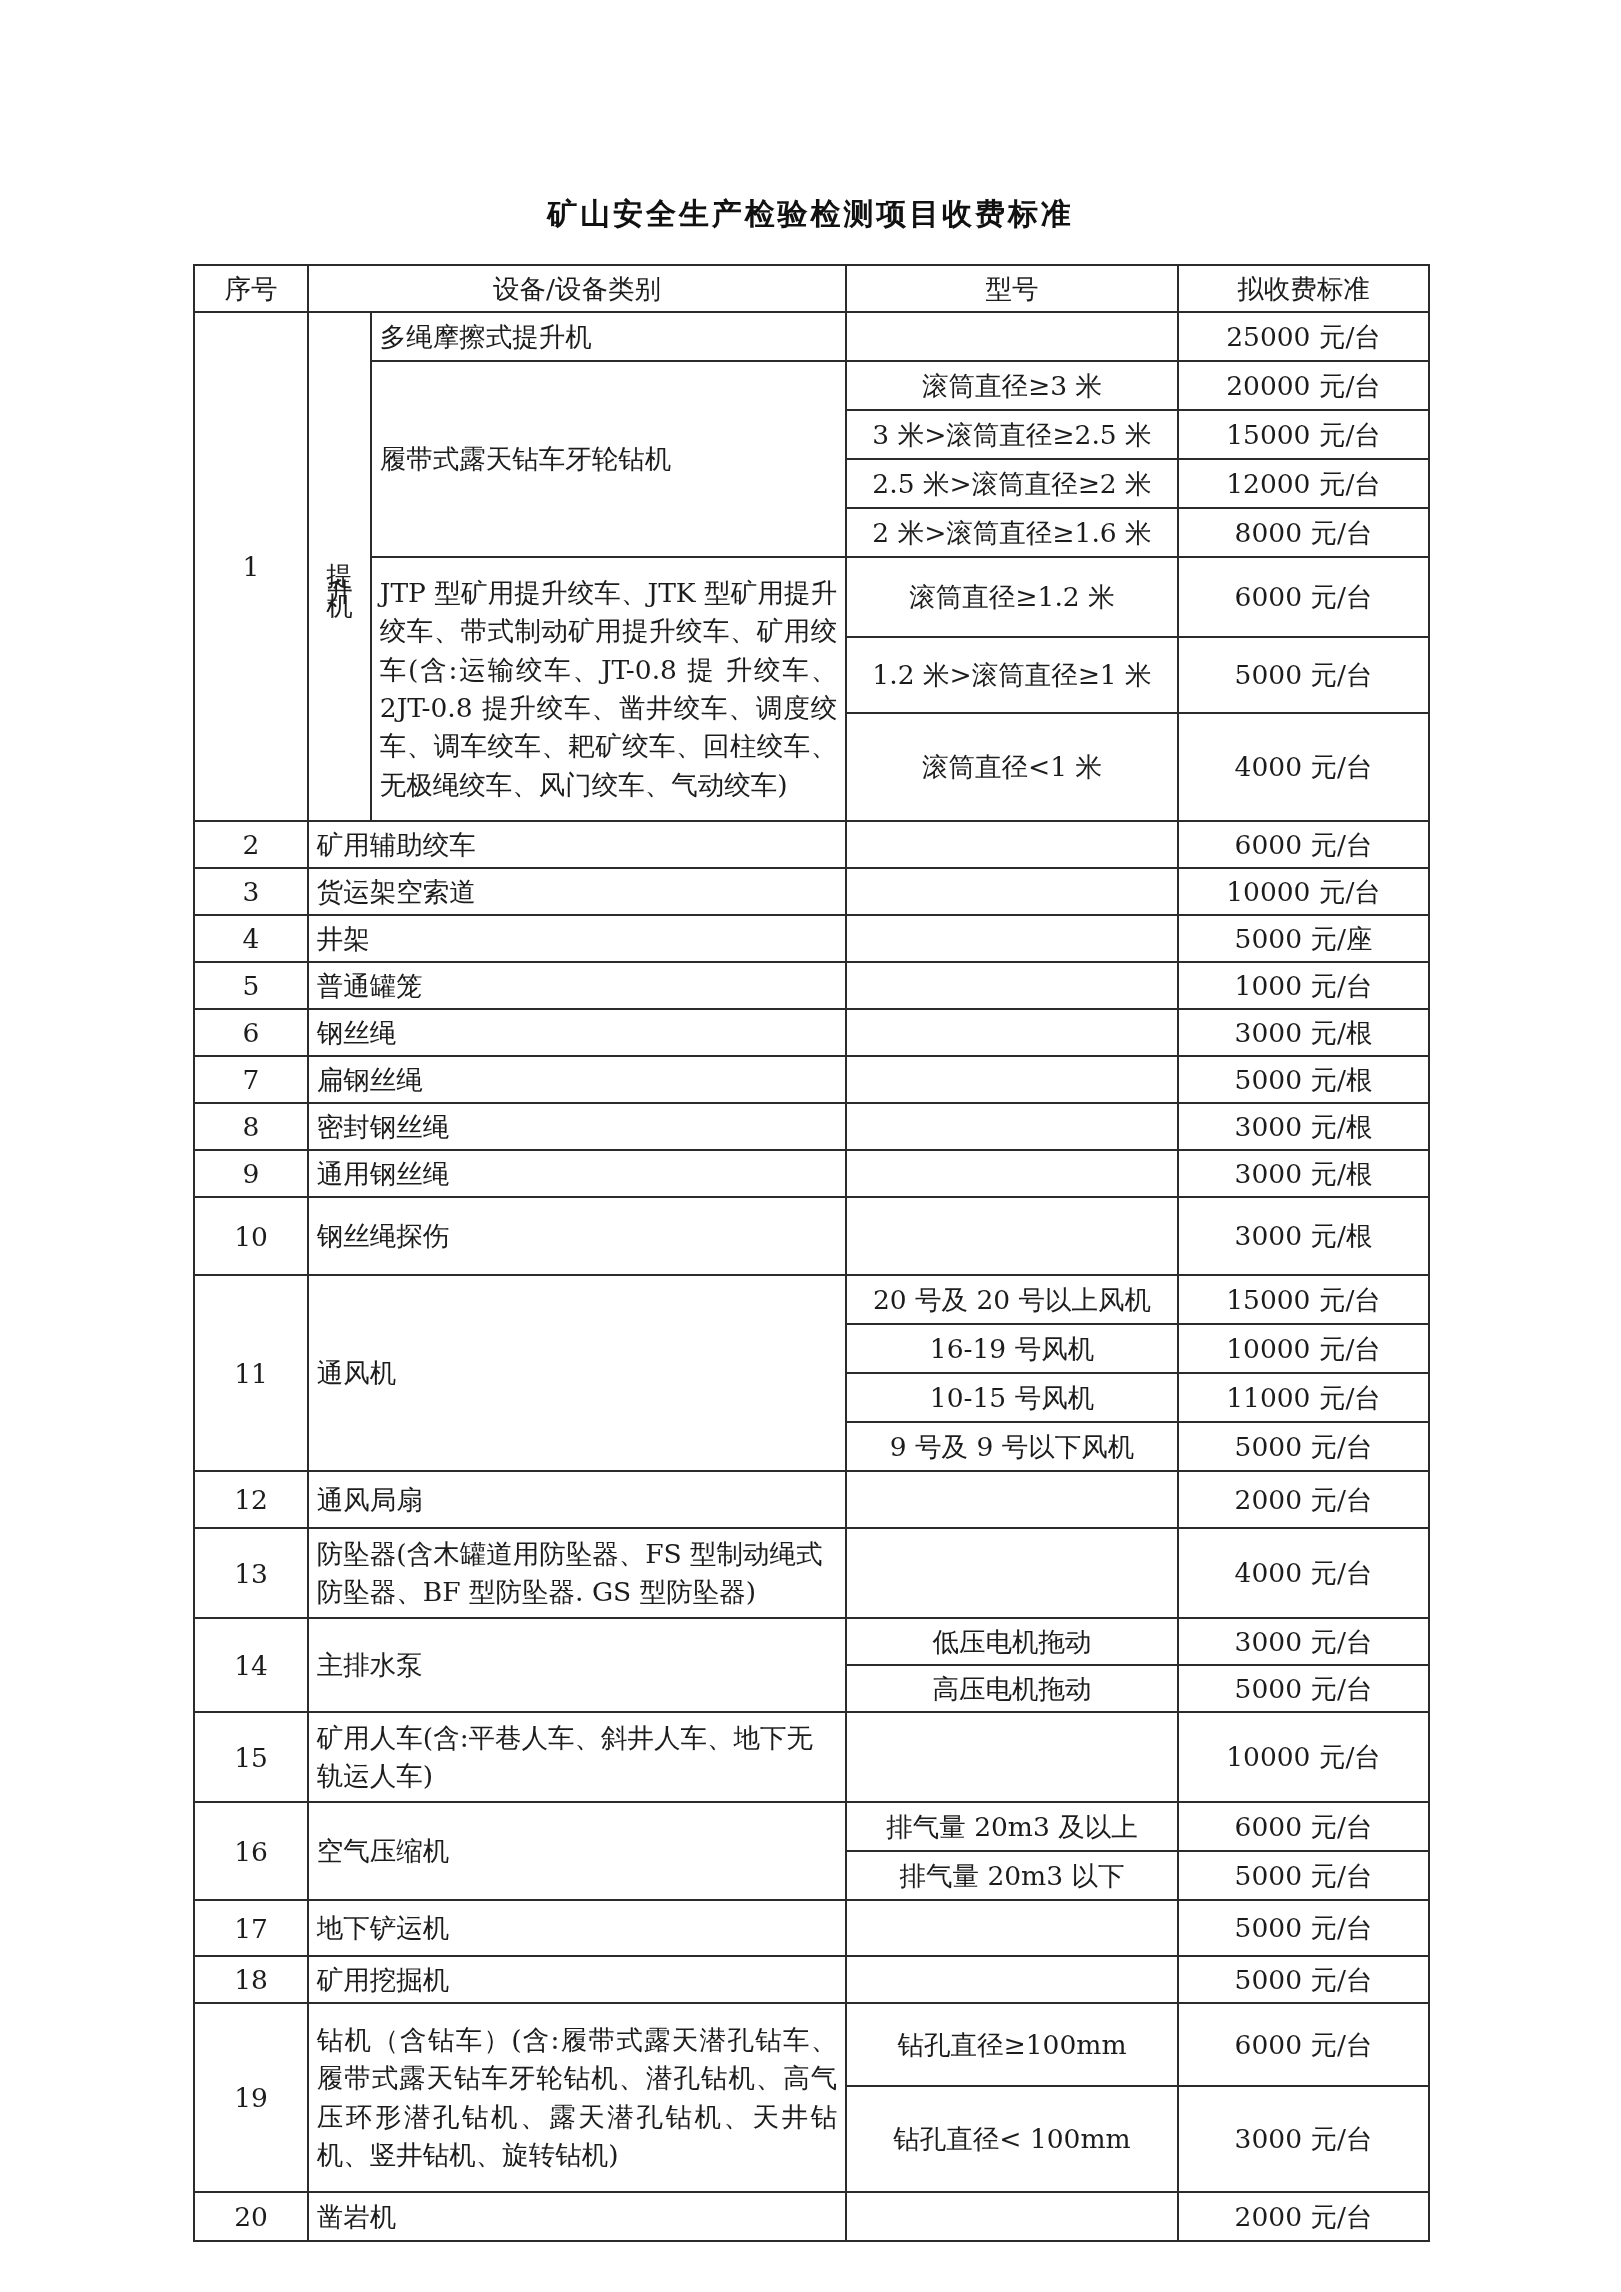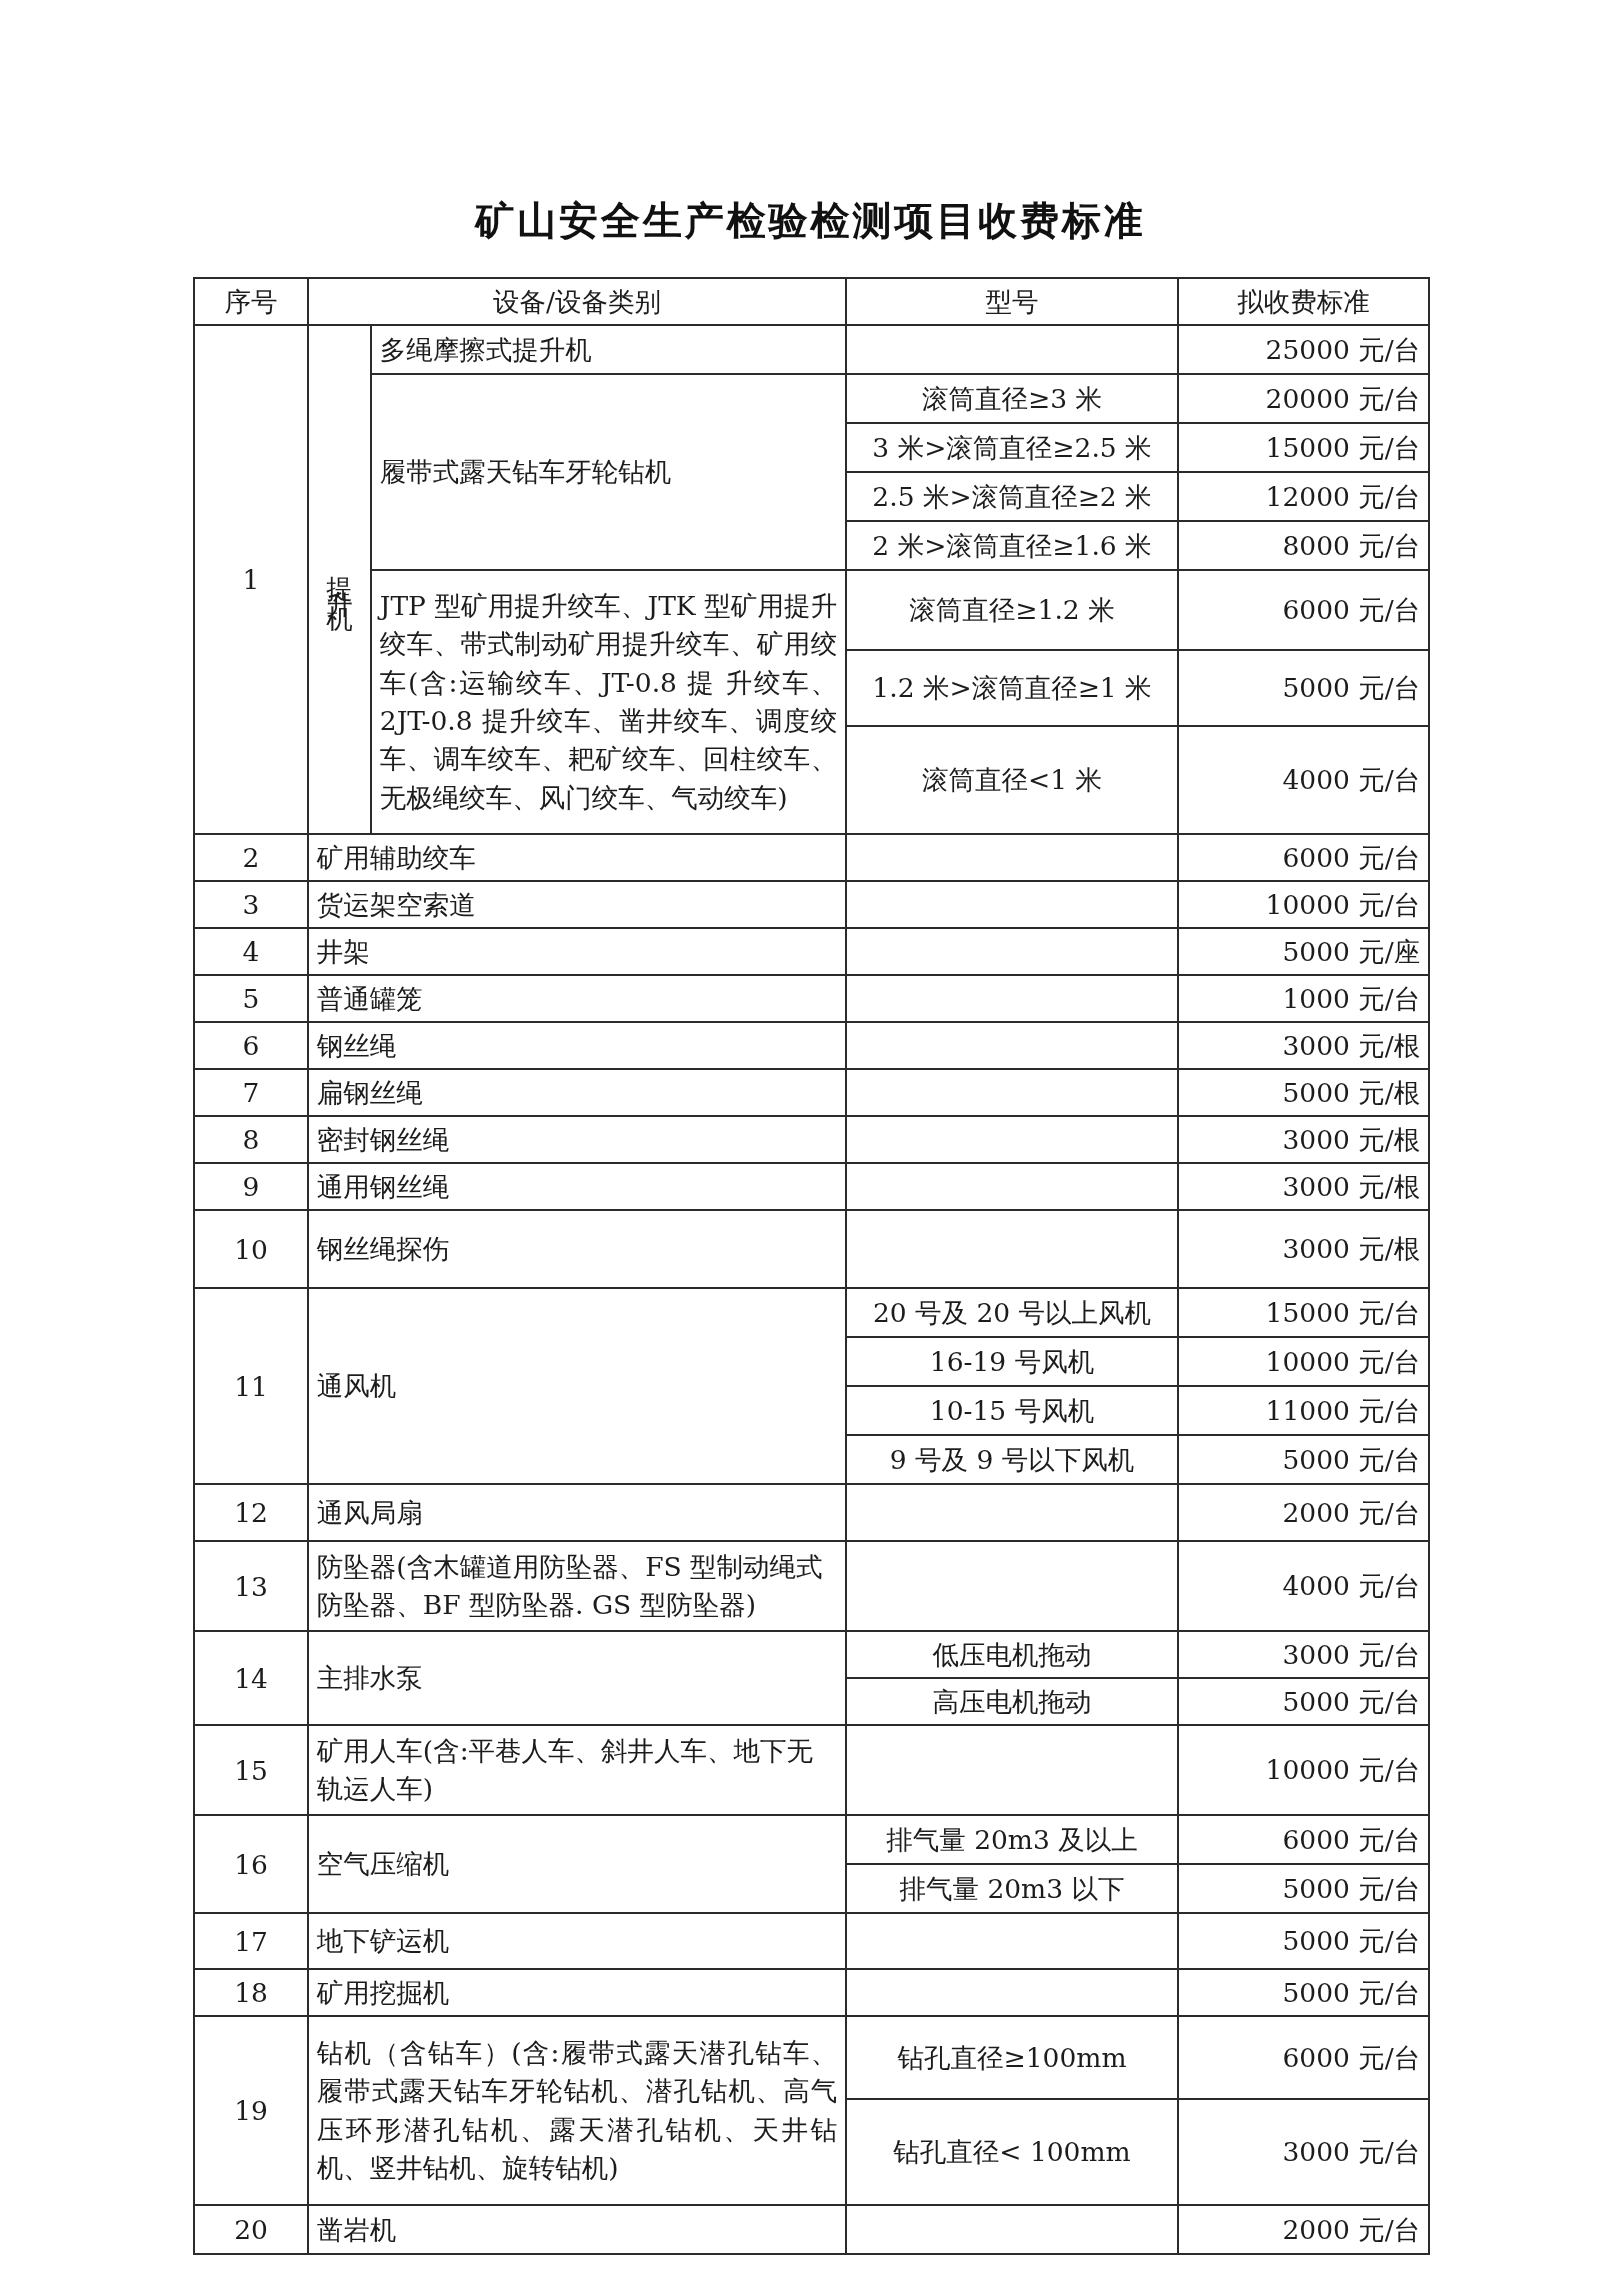--- a/index.html
+++ b/index.html
@@ -9,21 +9,21 @@
     height:2293px;
     background:#ffffff;
     font-family:"DejaVu Serif","Liberation Serif",serif;
     color:#1c1c1c;
     overflow:hidden;
   }
   .title{
     padding-top:194px;
     margin:0 0 29px 0;
     text-align:center;
-    font-size:39px;
+    font-size:30px;
     font-weight:bold;
     letter-spacing:2.9px;
     color:#111;
   }
   table.fee-table{
     margin-left:193px;
     width:1235px;
     border-collapse:collapse;
     table-layout:fixed;
     border:2.9px solid #2b2b2b;
@@ -34,21 +34,21 @@
     font-weight:normal;
     vertical-align:middle;
     padding:2px 7.8px;
     overflow:hidden;
     color:#1c1c1c;
   }
   .c-head{text-align:center;}
   .c-no{text-align:center;padding:2px 2px;}
   .c-name{text-align:left;padding-left:13.7px;}
   .c-model{text-align:center;padding-left:15.7px;}
-  .c-fee{text-align:right;padding-left:19.6px;white-space:nowrap;}
+  .c-fee{text-align:center;padding-left:19.6px;white-space:nowrap;}
   .fee-bold{font-weight:bold;}
   .multi{line-height:1.45;padding-top:5.9px;padding-bottom:5.9px;margin-top:20px;}
   .just{text-align:justify;text-justify:inter-character;}
   .v-top{vertical-align:top;padding-top:7.8px;}
   .c-vertcell{text-align:center;padding:0;}
   .vert{
     display:inline-block;
     writing-mode:vertical-rl;
     text-orientation:upright;
     letter-spacing:0.55em;

